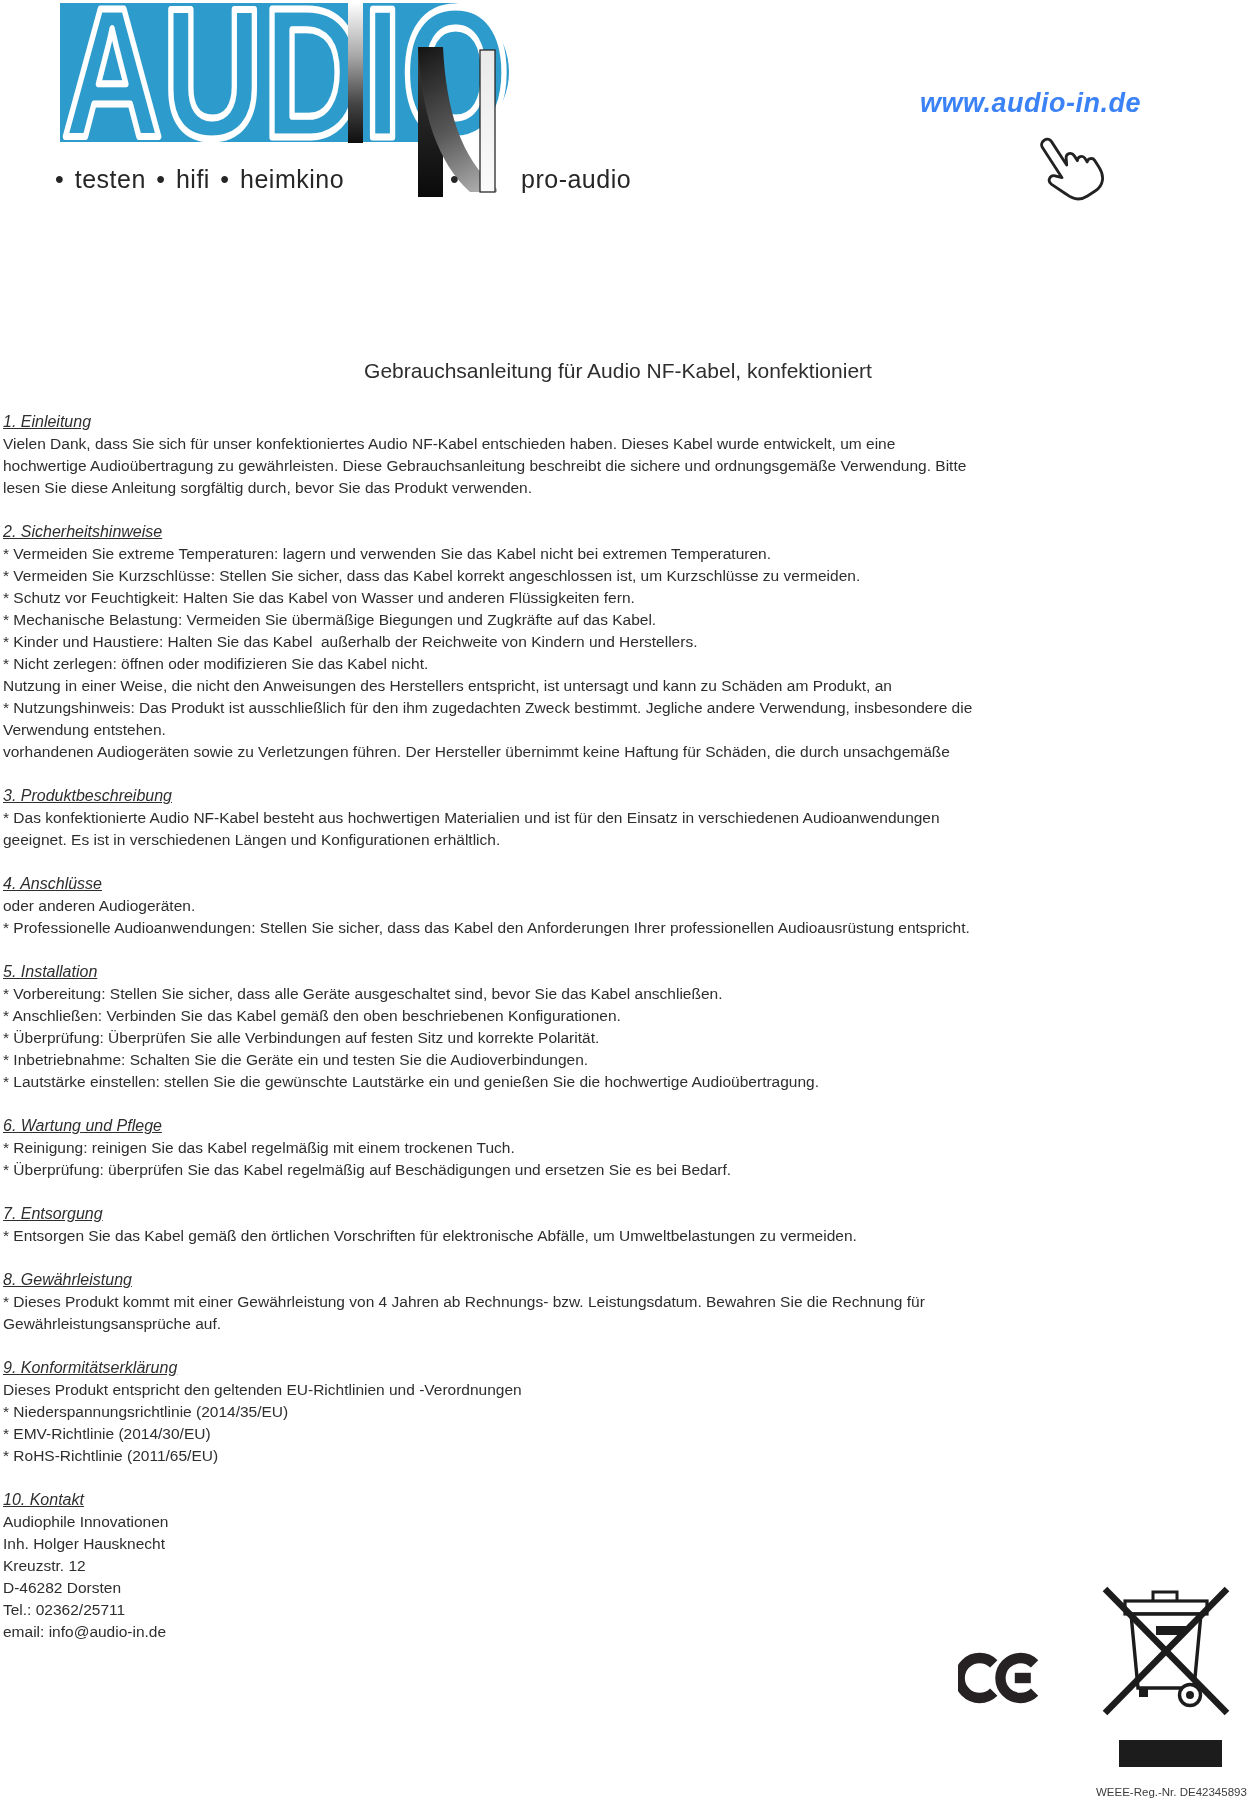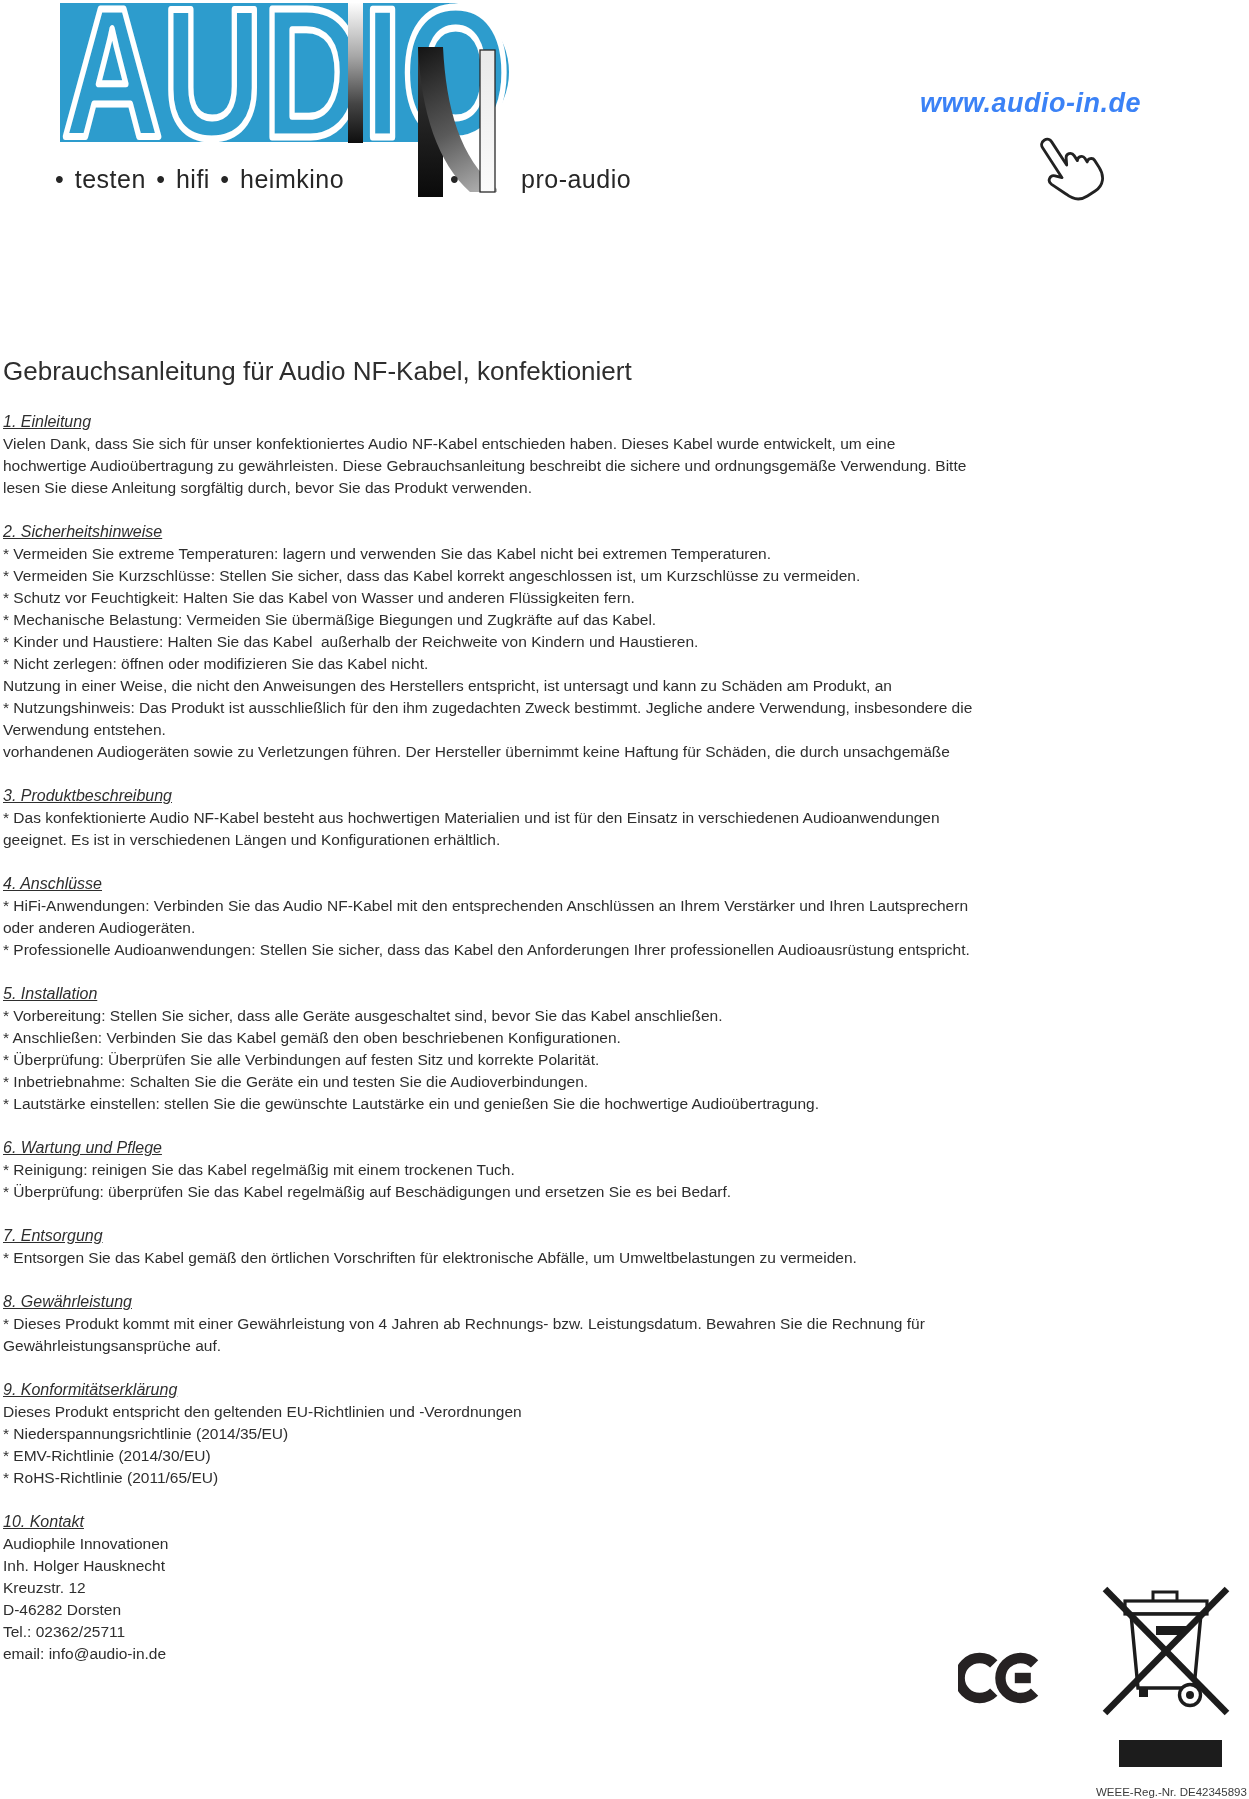--- a/index.html
+++ b/index.html
@@ -12,21 +12,21 @@
   .tagline-left{position:absolute;left:55px;top:165px;font-size:25px;color:#262626;
     letter-spacing:.5px;word-spacing:3px;white-space:pre;z-index:2;}
   .tagline-bullet{position:absolute;left:450px;top:165px;font-size:25px;color:#262626;z-index:2;}
   .tagline-right{position:absolute;left:521px;top:165px;font-size:25px;color:#262626;
     letter-spacing:.5px;z-index:2;}
   .website{position:absolute;left:920px;top:88px;font-size:27px;font-weight:bold;
     font-style:italic;color:#3b82f6;letter-spacing:.5px;}
   .hand-svg{position:absolute;left:1032px;top:128px;width:72px;height:80px;}
   
   .doc{position:absolute;left:3px;top:358px;width:1230px;}
-  .doc-title{font-size:26px;line-height:26px;margin-bottom:27px;white-space:pre;}
+  .doc-title{font-size:21px;line-height:26px;margin-bottom:27px;white-space:pre;text-align:center;}
   .section{margin-top:22px;}
   .section:first-of-type{margin-top:0;}
   .sec-heading{font-style:italic;font-size:16px;line-height:22px;white-space:pre;text-decoration:underline;}
   .sec-line{font-size:15.5px;line-height:22px;white-space:pre;}
   
   .ce-svg{position:absolute;left:958px;top:1646px;width:84px;height:64px;}
   .weee-svg{position:absolute;left:1100px;top:1582px;width:132px;height:138px;}
   .weee-bar{position:absolute;left:1119px;top:1740px;width:103px;height:27px;background:#1c1c1c;}
   .weee-note{position:absolute;left:1096px;top:1786px;font-size:11.5px;color:#3c3c3c;white-space:pre;}
 </style>
@@ -96,41 +96,40 @@
         </div>
   </div>
 
   <div class="section">
     <div class="sec-heading">2. Sicherheitshinweise</div>
     <div class="sec-lines">
           <div class="sec-line">* Vermeiden Sie extreme Temperaturen: lagern und verwenden Sie das Kabel nicht bei extremen Temperaturen.</div>
           <div class="sec-line">* Vermeiden Sie Kurzschlüsse: Stellen Sie sicher, dass das Kabel korrekt angeschlossen ist, um Kurzschlüsse zu vermeiden.</div>
           <div class="sec-line">* Schutz vor Feuchtigkeit: Halten Sie das Kabel von Wasser und anderen Flüssigkeiten fern.</div>
           <div class="sec-line">* Mechanische Belastung: Vermeiden Sie übermäßige Biegungen und Zugkräfte auf das Kabel.</div>
-          <div class="sec-line">* Kinder und Haustiere: Halten Sie das Kabel  außerhalb der Reichweite von Kindern und Haustieren.</div>
+          <div class="sec-line">* Kinder und Haustiere: Halten Sie das Kabel  außerhalb der Reichweite von Kindern und Herstellers.</div>
           <div class="sec-line">* Nicht zerlegen: öffnen oder modifizieren Sie das Kabel nicht.</div>
           <div class="sec-line">Nutzung in einer Weise, die nicht den Anweisungen des Herstellers entspricht, ist untersagt und kann zu Schäden am Produkt, an</div>
           <div class="sec-line">* Nutzungshinweis: Das Produkt ist ausschließlich für den ihm zugedachten Zweck bestimmt. Jegliche andere Verwendung, insbesondere die</div>
           <div class="sec-line">Verwendung entstehen.</div>
           <div class="sec-line">vorhandenen Audiogeräten sowie zu Verletzungen führen. Der Hersteller übernimmt keine Haftung für Schäden, die durch unsachgemäße</div>
         </div>
   </div>
 
   <div class="section">
     <div class="sec-heading">3. Produktbeschreibung</div>
     <div class="sec-lines">
           <div class="sec-line">* Das konfektionierte Audio NF-Kabel besteht aus hochwertigen Materialien und ist für den Einsatz in verschiedenen Audioanwendungen</div>
           <div class="sec-line">geeignet. Es ist in verschiedenen Längen und Konfigurationen erhältlich.</div>
         </div>
   </div>
 
   <div class="section">
     <div class="sec-heading">4. Anschlüsse</div>
     <div class="sec-lines">
-          <div class="sec-line">* HiFi-Anwendungen: Verbinden Sie das Audio NF-Kabel mit den entsprechenden Anschlüssen an Ihrem Verstärker und Ihren Lautsprechern</div>
           <div class="sec-line">oder anderen Audiogeräten.</div>
           <div class="sec-line">* Professionelle Audioanwendungen: Stellen Sie sicher, dass das Kabel den Anforderungen Ihrer professionellen Audioausrüstung entspricht.</div>
         </div>
   </div>
 
   <div class="section">
     <div class="sec-heading">5. Installation</div>
     <div class="sec-lines">
           <div class="sec-line">* Vorbereitung: Stellen Sie sicher, dass alle Geräte ausgeschaltet sind, bevor Sie das Kabel anschließen.</div>
           <div class="sec-line">* Anschließen: Verbinden Sie das Kabel gemäß den oben beschriebenen Konfigurationen.</div>

